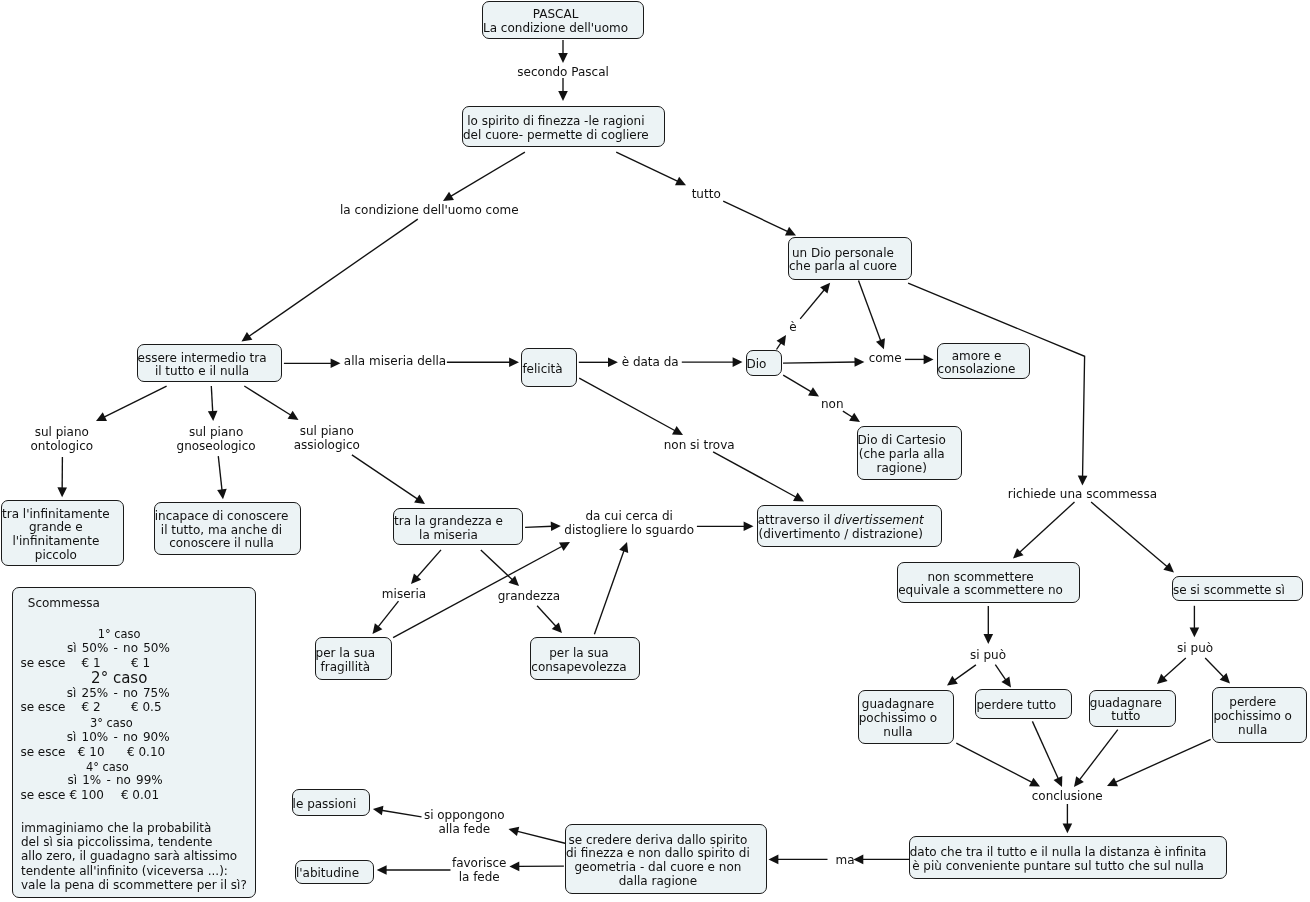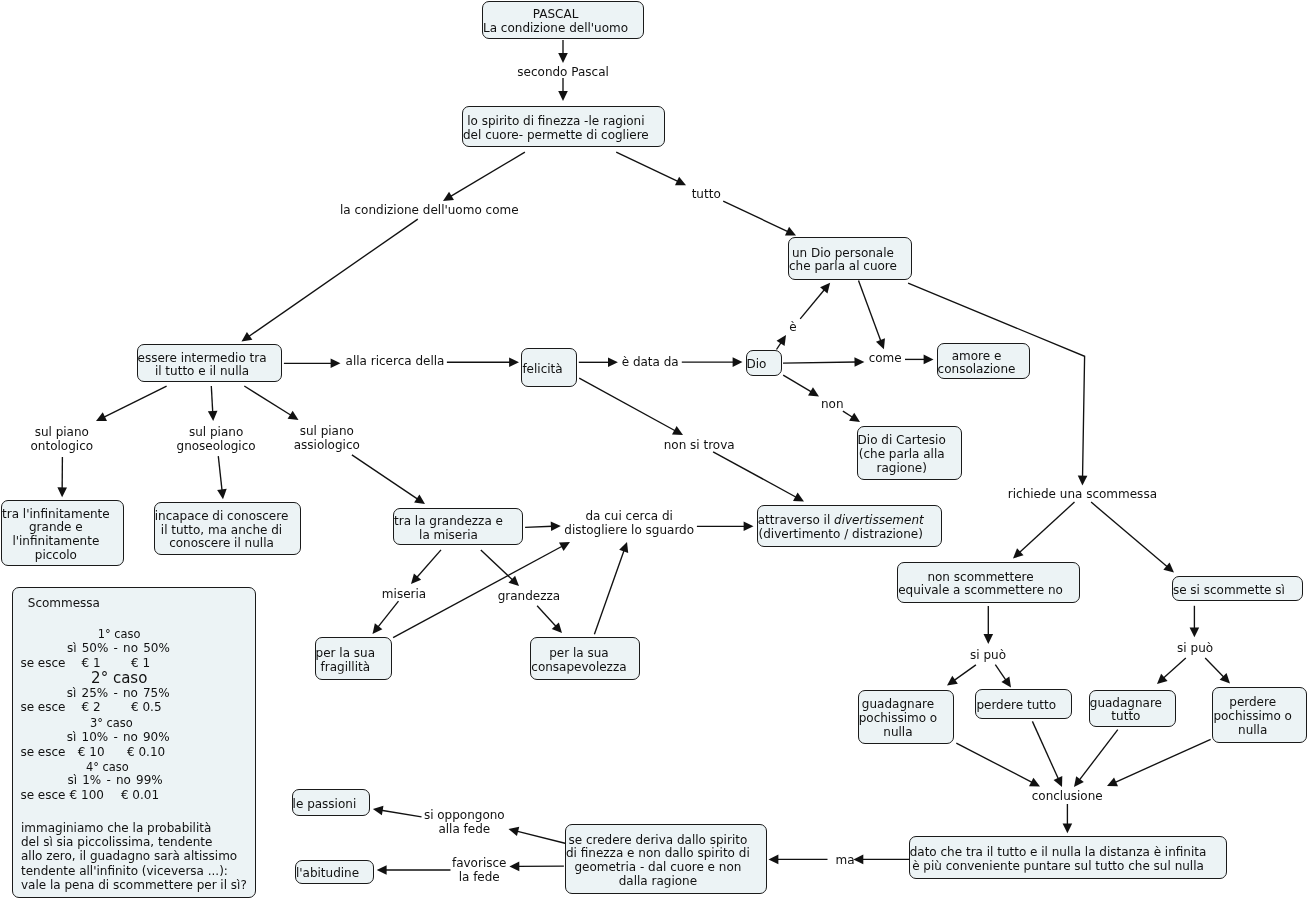--- a/index.html
+++ b/index.html
@@ -380,21 +380,21 @@
         <div class="inner">
           <div class="ln">l'abitudine</div>
         </div>
       </div>
     </div>
   <div id="labels">
       <div class="lbl" style="left: 563.1px; top: 64.9px; transform: translateX(-50%);"><div class="ln">secondo Pascal</div></div>
       <div class="lbl" style="left: 706.2px; top: 186.5px; transform: translateX(-50%);"><div class="ln">tutto</div></div>
       <div class="lbl" style="left: 429.3px; top: 203.2px; transform: translateX(-50%);"><div class="ln">la condizione dell'uomo come</div></div>
       <div class="lbl" style="left: 793px; top: 319.8px; transform: translateX(-50%);"><div class="ln">è</div></div>
-      <div class="lbl" style="left: 395px; top: 354.4px; transform: translateX(-50%);"><div class="ln">alla ricerca della</div></div>
+      <div class="lbl" style="left: 395px; top: 354.4px; transform: translateX(-50%);"><div class="ln">alla miseria della</div></div>
       <div class="lbl" style="left: 650.2px; top: 355.2px; transform: translateX(-50%);"><div class="ln">è data da</div></div>
       <div class="lbl" style="left: 885.2px; top: 350.7px; transform: translateX(-50%);"><div class="ln">come</div></div>
       <div class="lbl" style="left: 832.3px; top: 397px; transform: translateX(-50%);"><div class="ln">non</div></div>
       <div class="lbl" style="left: 61.8px; top: 425.2px; transform: translateX(-50%);"><div class="ln">sul piano</div><div class="ln">ontologico</div></div>
       <div class="lbl" style="left: 216.1px; top: 424.7px; transform: translateX(-50%);"><div class="ln">sul piano</div><div class="ln">gnoseologico</div></div>
       <div class="lbl" style="left: 326.8px; top: 423.8px; transform: translateX(-50%);"><div class="ln">sul piano</div><div class="ln">assiologico</div></div>
       <div class="lbl" style="left: 699.2px; top: 437.5px; transform: translateX(-50%);"><div class="ln">non si trova</div></div>
       <div class="lbl" style="left: 1082.4px; top: 486.9px; transform: translateX(-50%);"><div class="ln">richiede una scommessa</div></div>
       <div class="lbl" style="left: 629.2px; top: 509.1px; transform: translateX(-50%);"><div class="ln">da cui cerca di</div><div class="ln">distogliere lo sguardo</div></div>
       <div class="lbl" style="left: 404px; top: 586.9px; transform: translateX(-50%);"><div class="ln">miseria</div></div>

